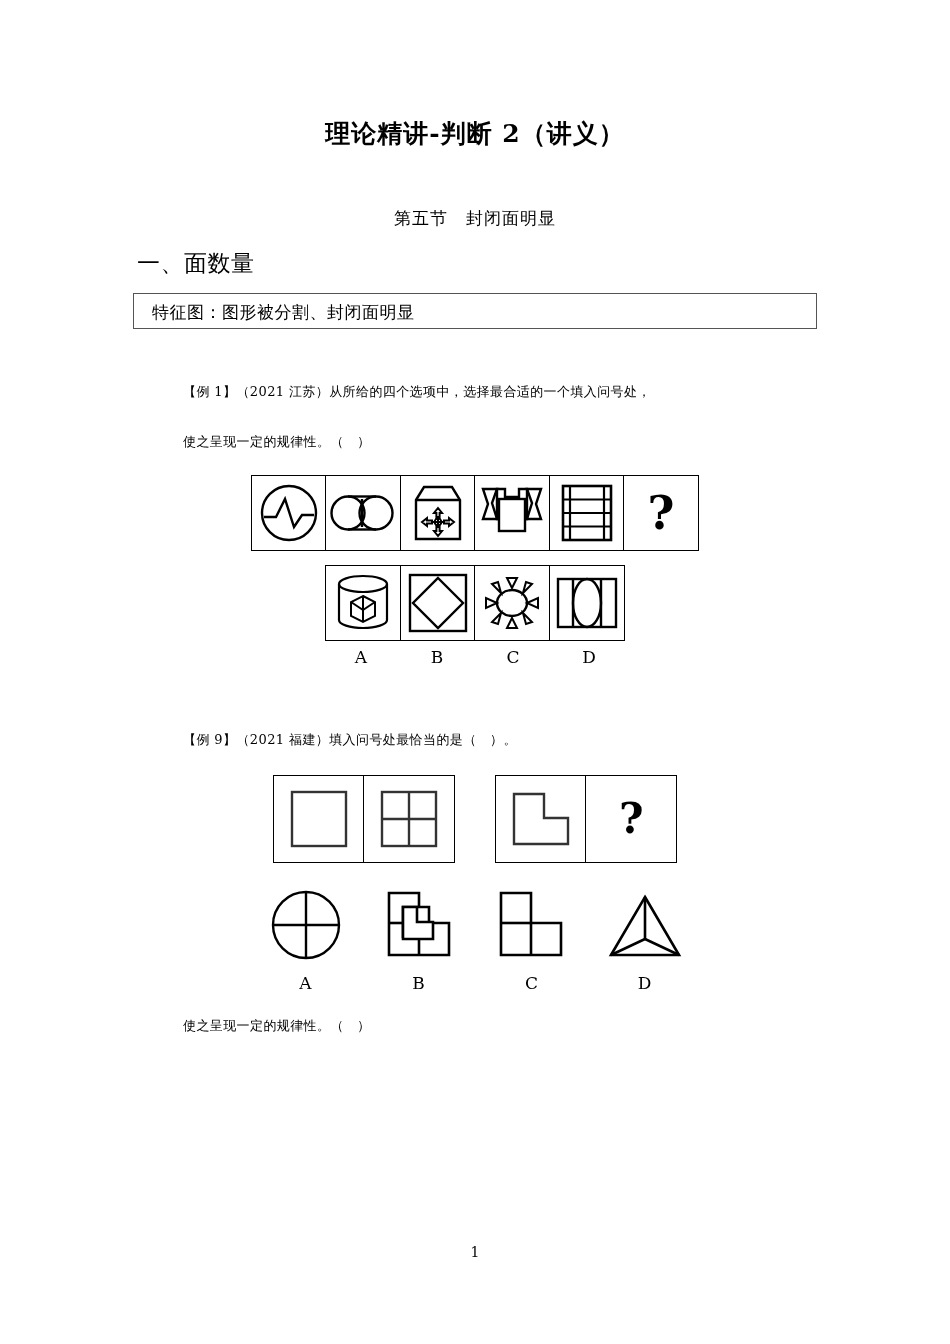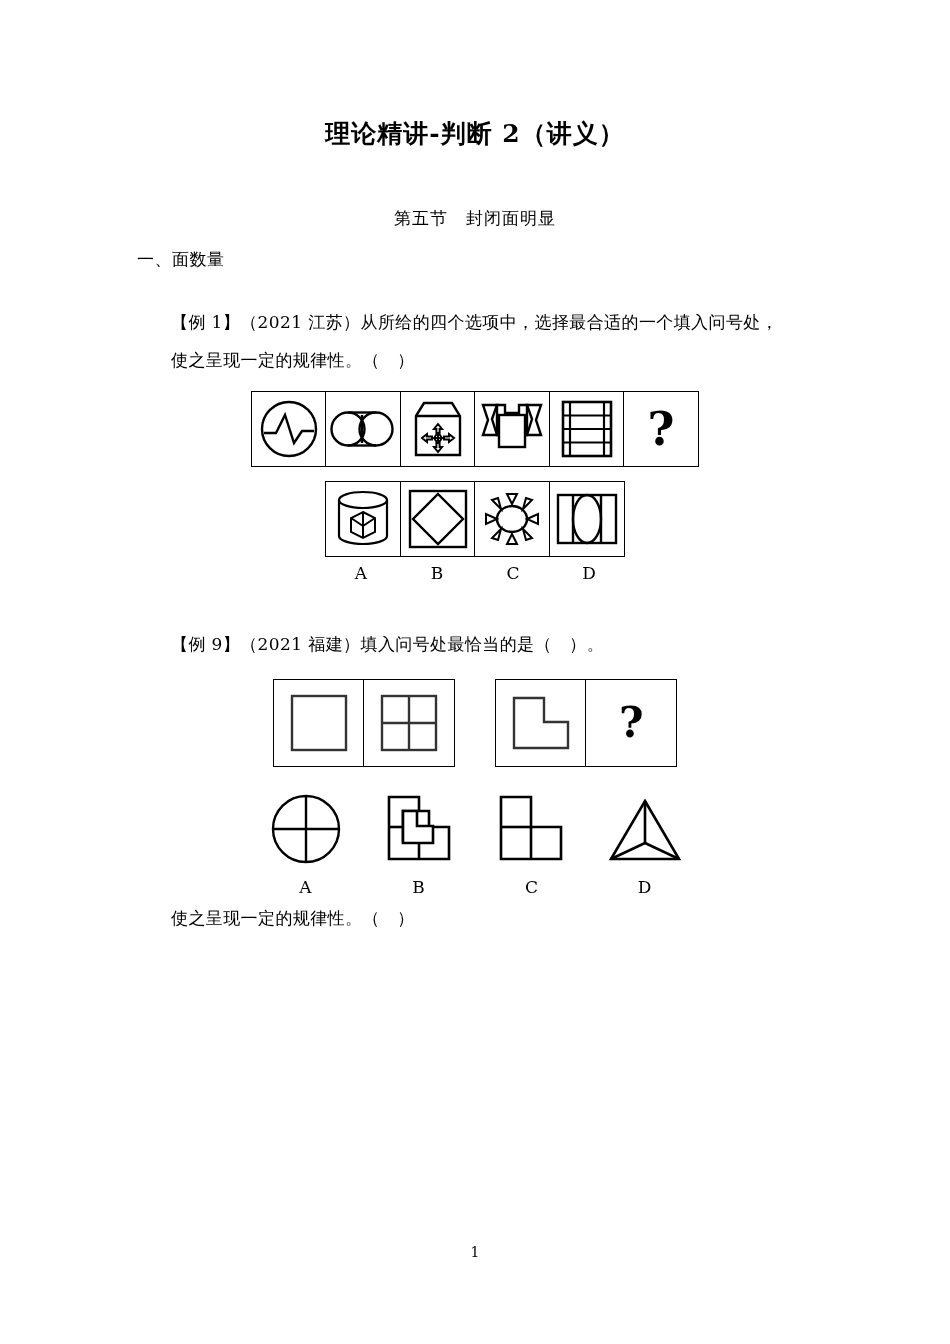--- a/index.html
+++ b/index.html
@@ -32,42 +32,42 @@
     line-height: 1.3;
   }
   .section-heading {
     text-align: center;
     font-size: 17px;
     margin: 0;
     padding-top: 56px;
     letter-spacing: 1px;
   }
   .sub-heading {
-    font-size: 17px;
+    font-size: 23px;
     margin: 0;
     padding-top: 18px;
     padding-left: 4px;
     letter-spacing: 0.5px;
   }
   .feature-box {
     margin-top: 14px;
     border: 1px solid #555;
     height: 36px;
     line-height: 36px;
     padding-left: 18px;
     font-size: 17px;
     letter-spacing: 0.5px;
     box-sizing: border-box;
   }
   .q-text {
-    font-size: 17px;
+    font-size: 13px;
     line-height: 34px;
     text-indent: 34px;
     letter-spacing: 0.4px;
-    margin: 4px;
+    margin: 16px;
   }
   .q-text.first { padding-top: 30px; }
   .figure-block {
     display: flex;
     justify-content: center;
     width: 100%;
   }
   .fig-col { display: flex; flex-direction: column; align-items: center; }
   .row-cells { display: flex; }
   .cell {
@@ -114,20 +114,21 @@
 <body>
 
 <div class="page">
 
   <h1 class="doc-title">理论精讲-判断 2（讲义）</h1>
 
   <div class="section-heading">第五节　封闭面明显</div>
 
   <div class="sub-heading">一、面数量</div>
 
+  <div class="feature-box">特征图：图形被分割、封闭面明显</div>
 
   <p class="q-text first">【例 1】（2021 江苏）从所给的四个选项中，选择最合适的一个填入问号处，</p>
   <p class="q-text">使之呈现一定的规律性。（　）</p>
 
   <div class="figure-block" style="margin-top:14px;">
     <div class="row-cells">
 
       <div class="cell" style="width:76px;height:76px;">
         <svg width="62" height="62" viewBox="0 0 62 62">
           <circle cx="31" cy="31" r="27" fill="none" stroke="#000" stroke-width="2.4"></circle>

